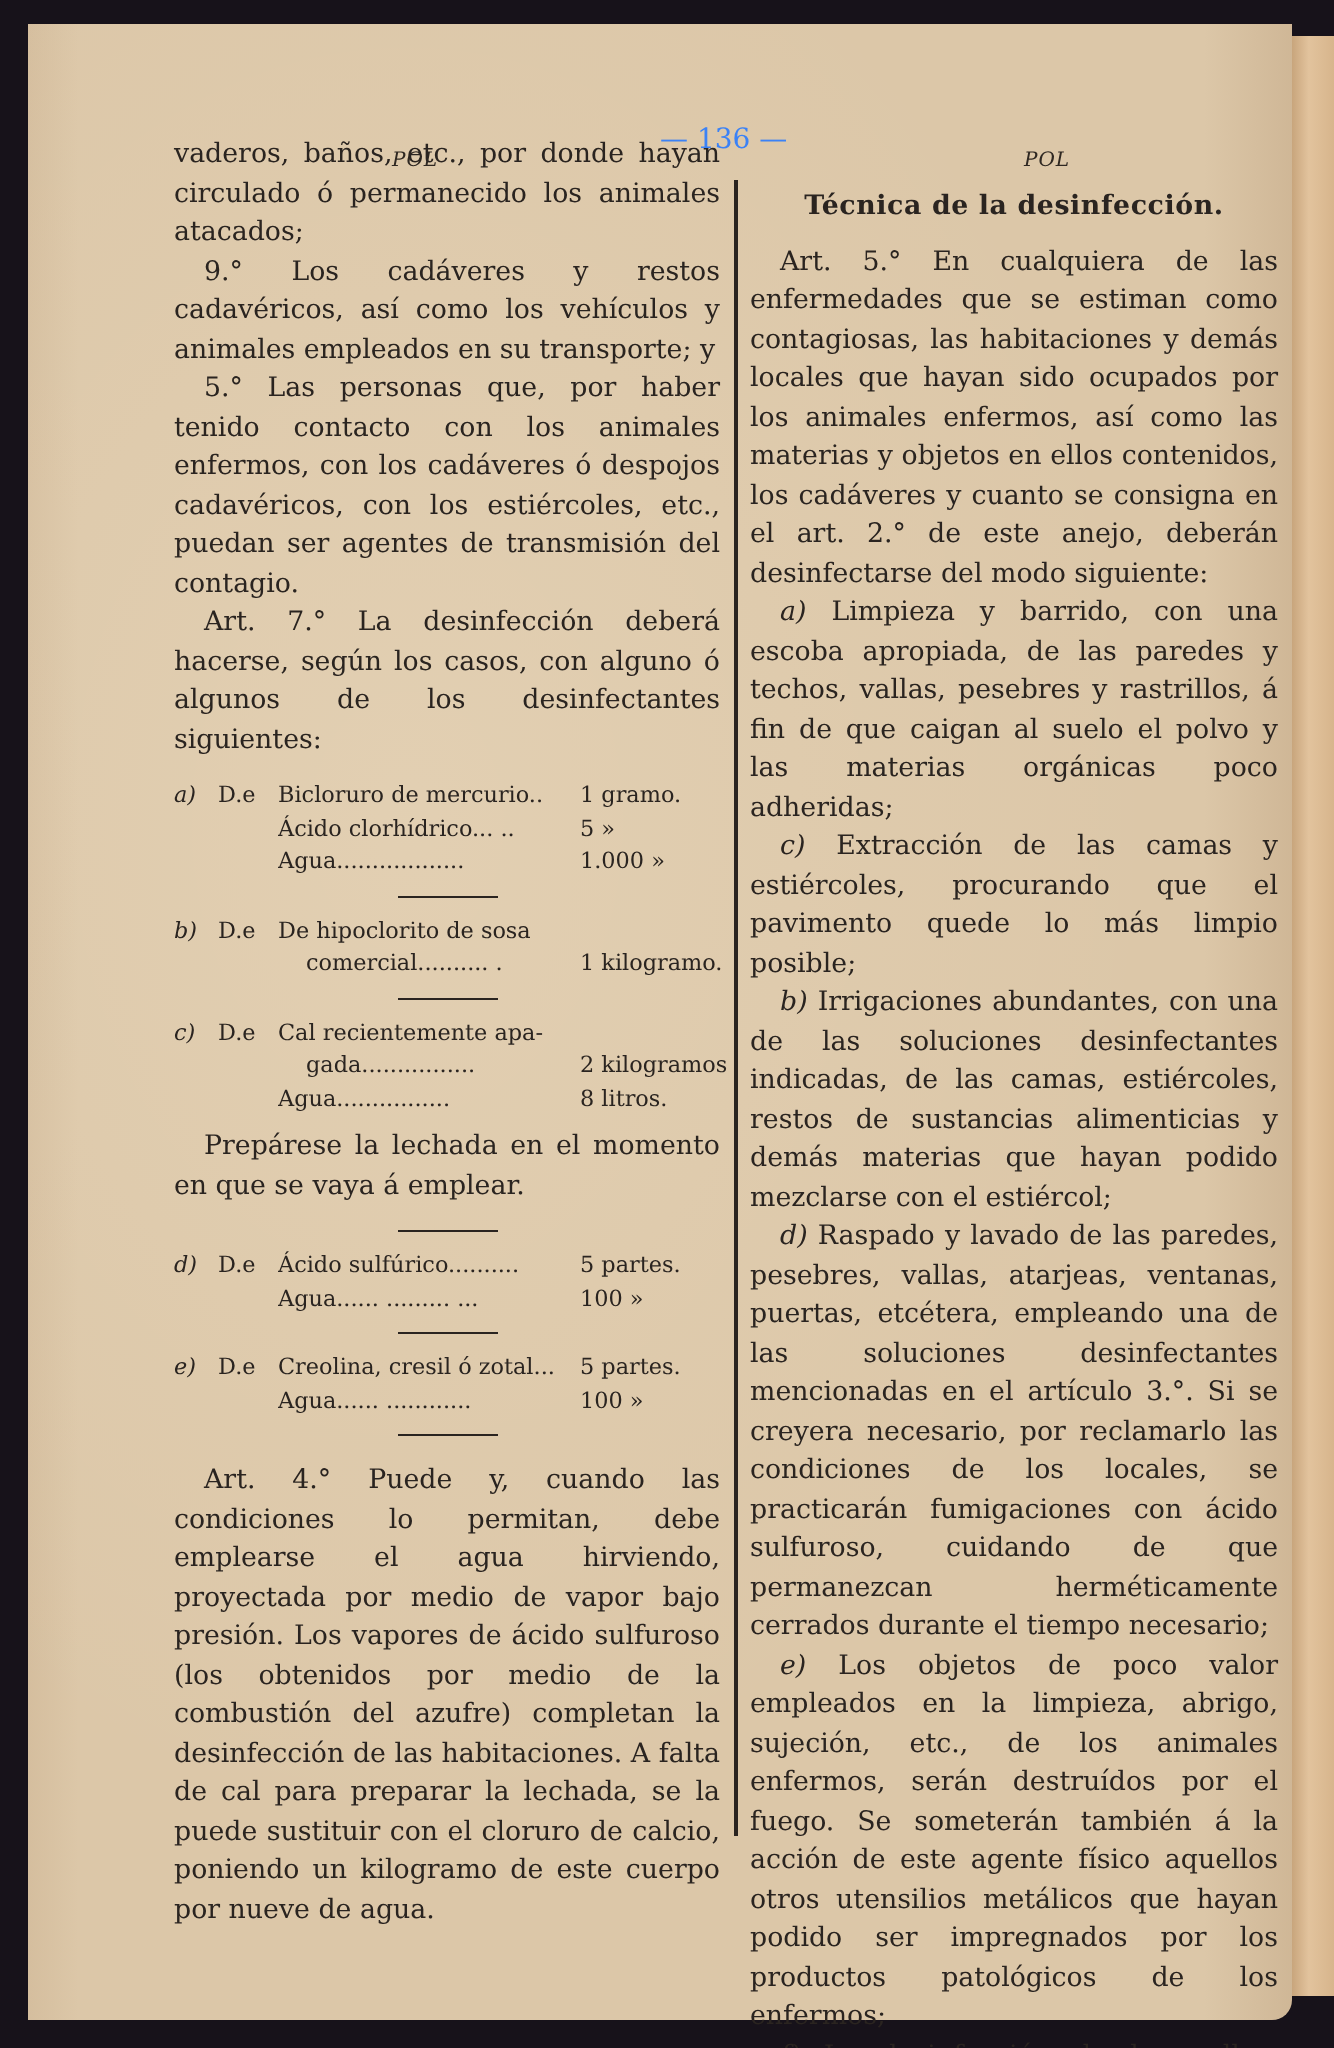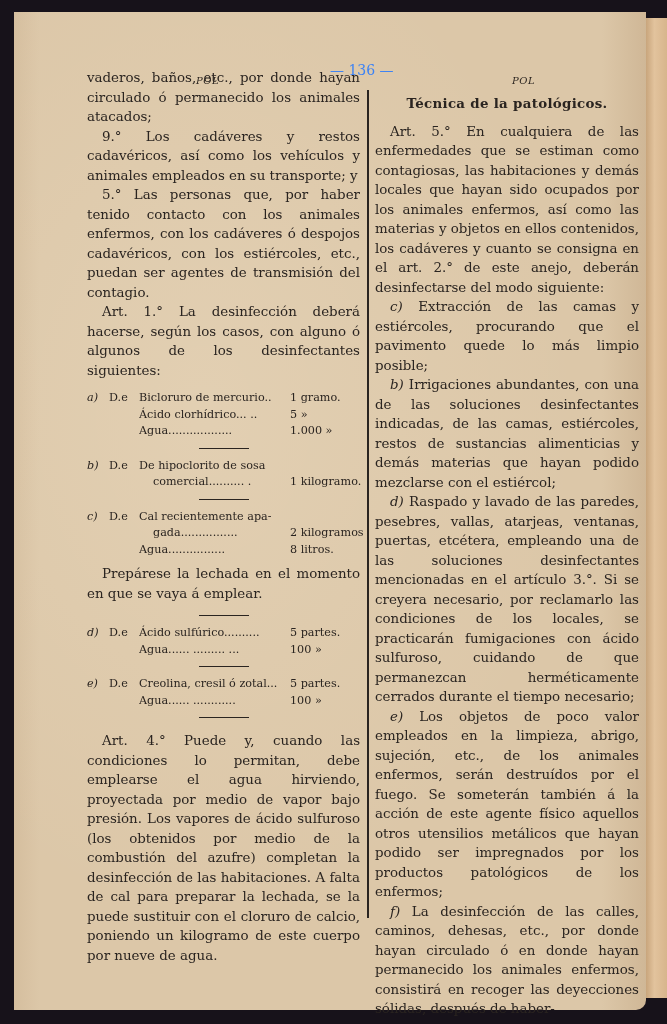--- a/index.html
+++ b/index.html
@@ -51,21 +51,21 @@
 <div class="hdr left">POL</div>
 <div class="pagenum">— 136 —</div>
 <div class="hdr right">POL</div>
 
 <div class="divider"></div>
 
 <div class="col left">
   <p>vaderos, baños, etc., por donde hayan circulado ó permanecido los animales atacados;</p>
   <p class="ind">9.° Los cadáveres y restos cadavéricos, así como los vehículos y animales empleados en su transporte; y</p>
   <p class="ind">5.° Las personas que, por haber tenido contacto con los animales enfermos, con los cadáveres ó despojos cadavéricos, con los estiércoles, etc., puedan ser agentes de transmisión del contagio.</p>
-  <p class="ind">Art. 1.° La desinfección deberá hacerse, según los casos, con alguno ó algunos de los desinfectantes siguientes:</p>
+  <p class="ind">Art. 7.° La desinfección deberá hacerse, según los casos, con alguno ó algunos de los desinfectantes siguientes:</p>
 
   <div style="height:10px"></div>
 
   <div class="formula">
     <div class="frow">
         <span class="fl">a)</span>
         <span class="fd">D.e</span>
         <span class="fn">Bicloruro de mercurio..</span>
         <span class="fv">1 gramo.</span>
       </div>
@@ -153,20 +153,21 @@
         <span class="fv">100 »</span>
       </div>
   </div>
   <div class="sep"></div>
 
   <div style="height:4px"></div>
   <p class="ind">Art. 4.° Puede y, cuando las condiciones lo permitan, debe emplearse el agua hirviendo, proyectada por medio de vapor bajo presión. Los vapores de ácido sulfuroso (los obtenidos por medio de la combustión del azufre) completan la desinfección de las habitaciones. A falta de cal para preparar la lechada, se la puede sustituir con el cloruro de calcio, poniendo un kilogramo de este cuerpo por nueve de agua.</p>
 </div>
 
 <div class="col right">
-  <p class="title">Técnica de la patológicos.</p>
+  <p class="title">Técnica de la desinfección.</p>
   <p class="ind">Art. 5.° En cualquiera de las enfermedades que se estiman como contagiosas, las habitaciones y demás locales que hayan sido ocupados por los animales enfermos, así como las materias y objetos en ellos contenidos, los cadáveres y cuanto se consigna en el art. 2.° de este anejo, deberán desinfectarse del modo siguiente:</p>
+  <p class="ind"><span class="italic">a)</span> <span>Limpieza y barrido, con una escoba apropiada, de las paredes y techos, vallas, pesebres y rastrillos, á fin de que caigan al suelo el polvo y las materias orgánicas poco adheridas;</span></p>
   <p class="ind"><span class="italic">c)</span> <span>Extracción de las camas y estiércoles, procurando que el pavimento quede lo más limpio posible;</span></p>
   <p class="ind"><span class="italic">b)</span> <span>Irrigaciones abundantes, con una de las soluciones desinfectantes indicadas, de las camas, estiércoles, restos de sustancias alimenticias y demás materias que hayan podido mezclarse con el estiércol;</span></p>
   <p class="ind"><span class="italic">d)</span> <span>Raspado y lavado de las paredes, pesebres, vallas, atarjeas, ventanas, puertas, etcétera, empleando una de las soluciones desinfectantes mencionadas en el artículo 3.°. Si se creyera necesario, por reclamarlo las condiciones de los locales, se practicarán fumigaciones con ácido sulfuroso, cuidando de que permanezcan herméticamente cerrados durante el tiempo necesario;</span></p>
   <p class="ind"><span class="italic">e)</span> <span>Los objetos de poco valor empleados en la limpieza, abrigo, sujeción, etc., de los animales enfermos, serán destruídos por el fuego. Se someterán también á la acción de este agente físico aquellos otros utensilios metálicos que hayan podido ser impregnados por los productos patológicos de los enfermos;</span></p>
   <p class="ind"><span class="italic">f)</span> <span>La desinfección de las calles, caminos, dehesas, etc., por donde hayan circulado ó en donde hayan permanecido los animales enfermos, consistirá en recoger las deyecciones sólidas, después de haber-</span></p>
 </div>
 
 </body></html>

